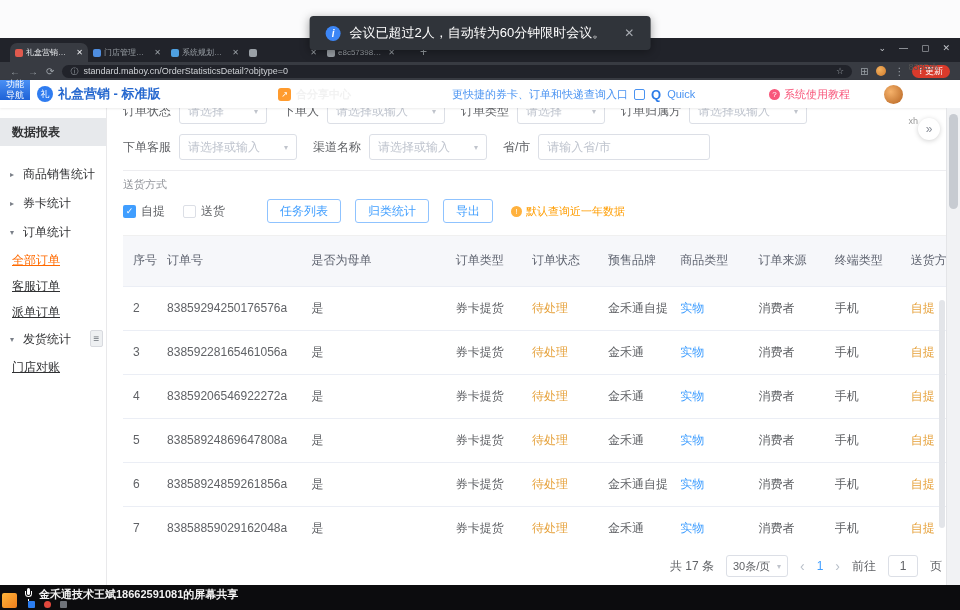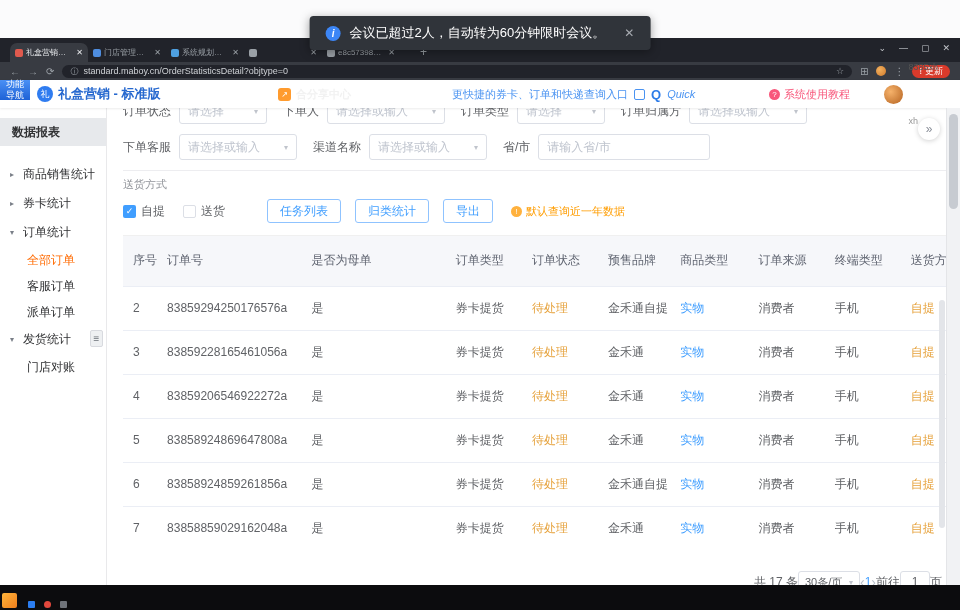--- a/index.html
+++ b/index.html
@@ -51,39 +51,39 @@
                 display:flex; align-items:center; justify-content:center; }
   .brand-text { color:#2668cf; font-size:13px; font-weight:bold; white-space:nowrap; }
   .hdr-share { position:absolute; left:278px; top:0; height:28px; display:flex; align-items:center; gap:5px; cursor:pointer; }
   .share-icon { width:13px; height:13px; border-radius:3px; background:#ff9b2e; color:#fff; font-size:8px;
                 display:flex; align-items:center; justify-content:center; }
   .share-text { color:#d28a1f; font-size:12px; font-weight:600; white-space:nowrap; }
   .hdr-quick { position:absolute; left:452px; top:0; height:28px; display:flex; align-items:center; gap:6px; cursor:pointer; }
   .quick-tip { color:#4a93f1; font-size:11px; white-space:nowrap; }
   .quick-icon { width:11px; height:11px; border:1px solid #4a93f1; border-radius:2px; }
   .quick-q { color:#2d7ce8; font-weight:bold; font-size:13px; }
-  .quick-label { color:#4a93f1; font-size:11px;font-style:italic; }
+  .quick-label { color:#4a93f1; font-size:11px; }
   .hdr-tutorial { position:absolute; right:110px; top:0; height:28px; display:flex; align-items:center; gap:4px; cursor:pointer; }
   .tut-icon { width:11px; height:11px; border-radius:50%; background:#f8577b; color:#fff; font-size:8px;
               display:flex; align-items:center; justify-content:center; }
   .tut-text { color:#f8577b; font-size:11px; white-space:nowrap; }
   .hdr-user { position:absolute; right:22px; top:0; height:28px; display:flex; align-items:center; gap:5px; cursor:pointer; }
   .avatar { width:19px; height:19px; border-radius:50%; background:radial-gradient(circle at 35% 35%,#f6b26b,#b4621f); }
   .user-names { display:flex; flex-direction:column; line-height:1.15; }
   .user-name { font-size:9px; color:#555; }
   .user-sub { font-size:9px; color:#999;margin-top:43px; }
 
   .appbody { position:absolute; top:108px; left:0; width:960px; height:477px; display:flex; background:#fff; }
   .sidebar { width:107px; flex:none; border-right:1px solid #e9e9eb; position:relative; background:#fff; }
   .side-section { margin-top:10px; height:28px; background:#e7e9ec; color:#303133; font-size:12px; font-weight:bold;
                   line-height:28px; padding-left:12px; }
   .side-menu { margin-top:14px; }
   .side-item { height:29px; font-size:12px; color:#303133; padding-left:10px; display:flex; align-items:center; gap:4px; cursor:pointer; }
   .side-item .arrow { font-size:8px; color:#7a7f88; width:9px; flex:none; }
-  .side-child { height:26px; line-height:26px; font-size:12px; color:#303133; padding-left:27px; cursor:pointer; white-space:nowrap; }
+  .side-child { height:26px; line-height:26px; font-size:12px; color:#303133; padding-left:12px; cursor:pointer; white-space:nowrap;text-decoration:underline; }
   .side-child.active { color:#ff6a00; }
   .side-collapse { position:absolute; right:3px; top:222px; width:13px; height:17px; background:#eef0f2;
                    border:1px solid #d8dadf; border-radius:2px; color:#6b7078; font-size:10px; line-height:15px;
                    text-align:center; cursor:pointer; }
 
   .main { flex:1; position:relative; padding-left:16px; overflow:hidden; background:#fff; }
   .clip-row { height:18px; overflow:hidden; }
   .clip-inner { display:flex; align-items:center; gap:16px; margin-top:-10px; }
   .filter-item { display:flex; align-items:center; gap:8px; flex:none; }
   .f-label { font-size:12px; color:#606266; white-space:nowrap; }
@@ -118,22 +118,22 @@
   .table-wrap { margin-top:12px; margin-right:13px; position:relative; overflow:hidden; height:308px; border-top:1px solid #f0f0f0; }
   table { width:100%; border-collapse:collapse; table-layout:fixed; }
   th { height:50px; background:#f6f7fa; font-size:12px; color:#5f6470; font-weight:500; text-align:left;
        padding-left:10px; border-bottom:1px solid #ebeef5; white-space:nowrap; overflow:hidden; }
   td { height:44px; font-size:12px; color:#606266; border-bottom:1px solid #ebeef5; padding-left:10px;
        white-space:nowrap; overflow:hidden; }
   td.status, td.delivery { color:#e6a23c; }
   td.link { color:#409eff; cursor:pointer; }
   .inner-scroll { position:absolute; right:2px; top:64px; width:6px; height:228px; background:#e3e5e9; border-radius:3px; }
 
-  .pagination { margin-top:28px; margin-right:18px; display:flex; justify-content:flex-end; align-items:center;
-                font-size:12px; color:#606266; }
+  .pagination { margin-top:12px; margin-right:18px; display:flex; justify-content:flex-end; align-items:center;
+                gap:12px; font-size:12px; color:#606266; }
   .pg-size { width:62px; height:22px; border:1px solid #dcdfe6; border-radius:3px; display:flex; align-items:center;
              justify-content:space-between; padding:0 6px; font-size:11px; color:#606266; cursor:pointer; }
   .pg-arrow { color:#b8bfc9; font-size:14px; cursor:pointer; }
   .pg-page { color:#409eff; cursor:pointer; }
   .pg-jump-box { width:30px; height:22px; border:1px solid #dcdfe6; border-radius:3px; text-align:center;
                  line-height:20px; font-size:12px; color:#606266; cursor:text; }
 
   .page-scrollbar { position:absolute; right:0; top:108px; width:14px; height:477px; background:#f1f2f4;
                     border-left:1px solid #e4e5e8; z-index:8; }
   .page-thumb { position:absolute; left:2px; top:6px; width:9px; height:95px; background:#c7cbd1; border-radius:5px; }
@@ -482,18 +482,26 @@
     </div>
   </div>
 </div>
 
 <div class="page-scrollbar">
   <div class="page-thumb"></div>
 </div>
 
 <div class="bottombar">
   <span class="corner-app"></span>
+  <div class="share-pill">
+    <span class="mic">
+      <span class="mic-bar"></span>
+      <span class="mic-arc"></span>
+      <span class="mic-stem"></span>
+    </span>
+    <span class="share-text">金禾通技术王斌18662591081的屏幕共享</span>
+  </div>
   <div class="task-icons">
     <span class="ti ti1"></span>
     <span class="ti ti2"></span>
     <span class="ti ti3"></span>
   </div>
 </div>
 
 </body></html>

